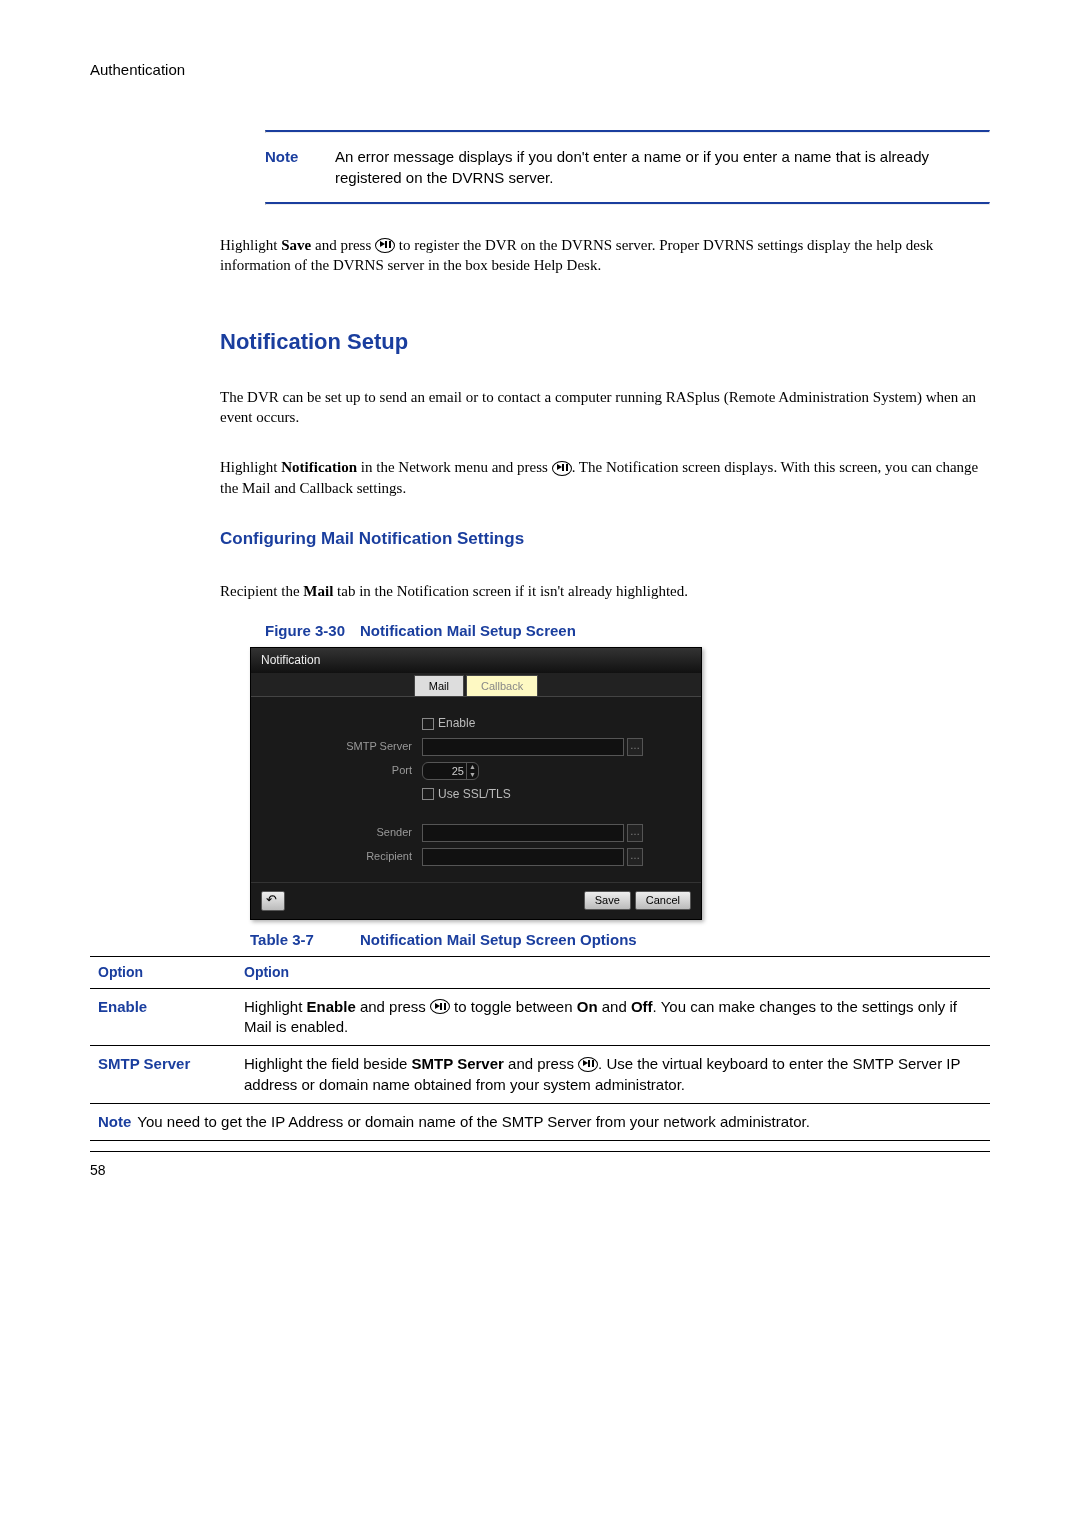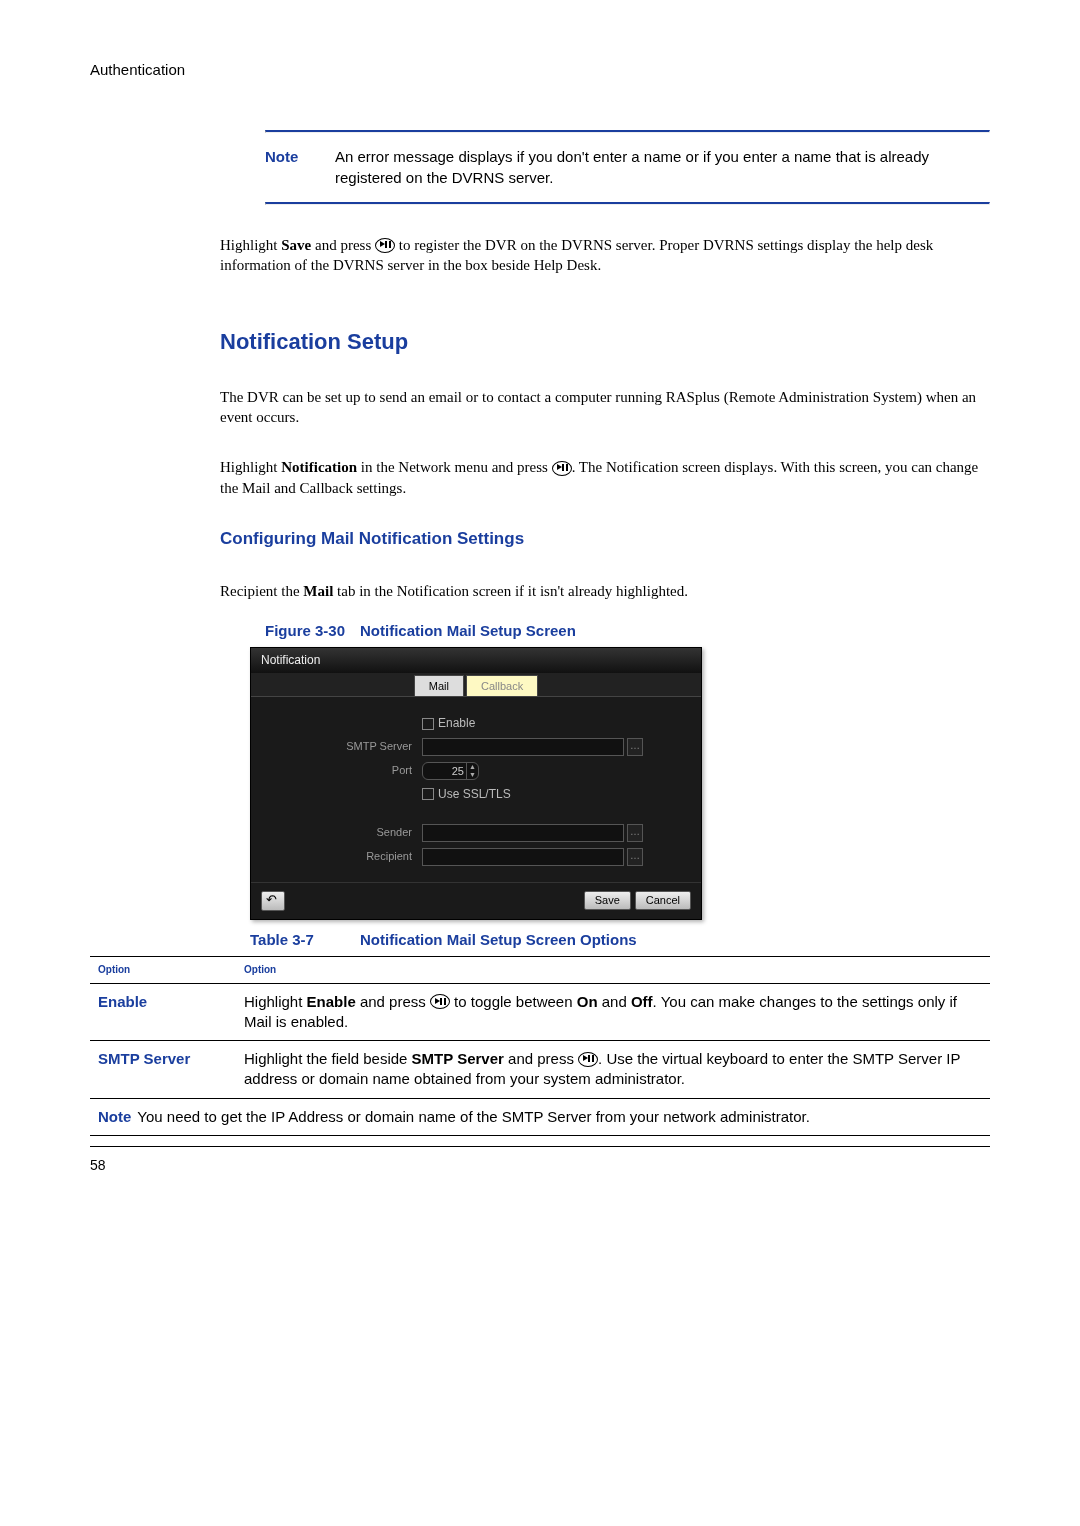--- a/index.html
+++ b/index.html
@@ -159,21 +159,21 @@
     border-collapse: collapse;
     margin-top: 4px;
   }
   .opt-table th {
     text-align: left;
     color: #1a3e9e;
     font-weight: bold;
     padding: 6px 8px;
     border-top: 1px solid #000;
     border-bottom: 1px solid #000;
-    font-size: 10px;
+    font-size: 14px;
   }
   .opt-table td {
     padding: 8px 8px;
     vertical-align: top;
     border-bottom: 1px solid #000;
     font-size: 15px;
   }
   .opt-table .row-label {
     color: #1a3e9e;
     font-weight: bold;

